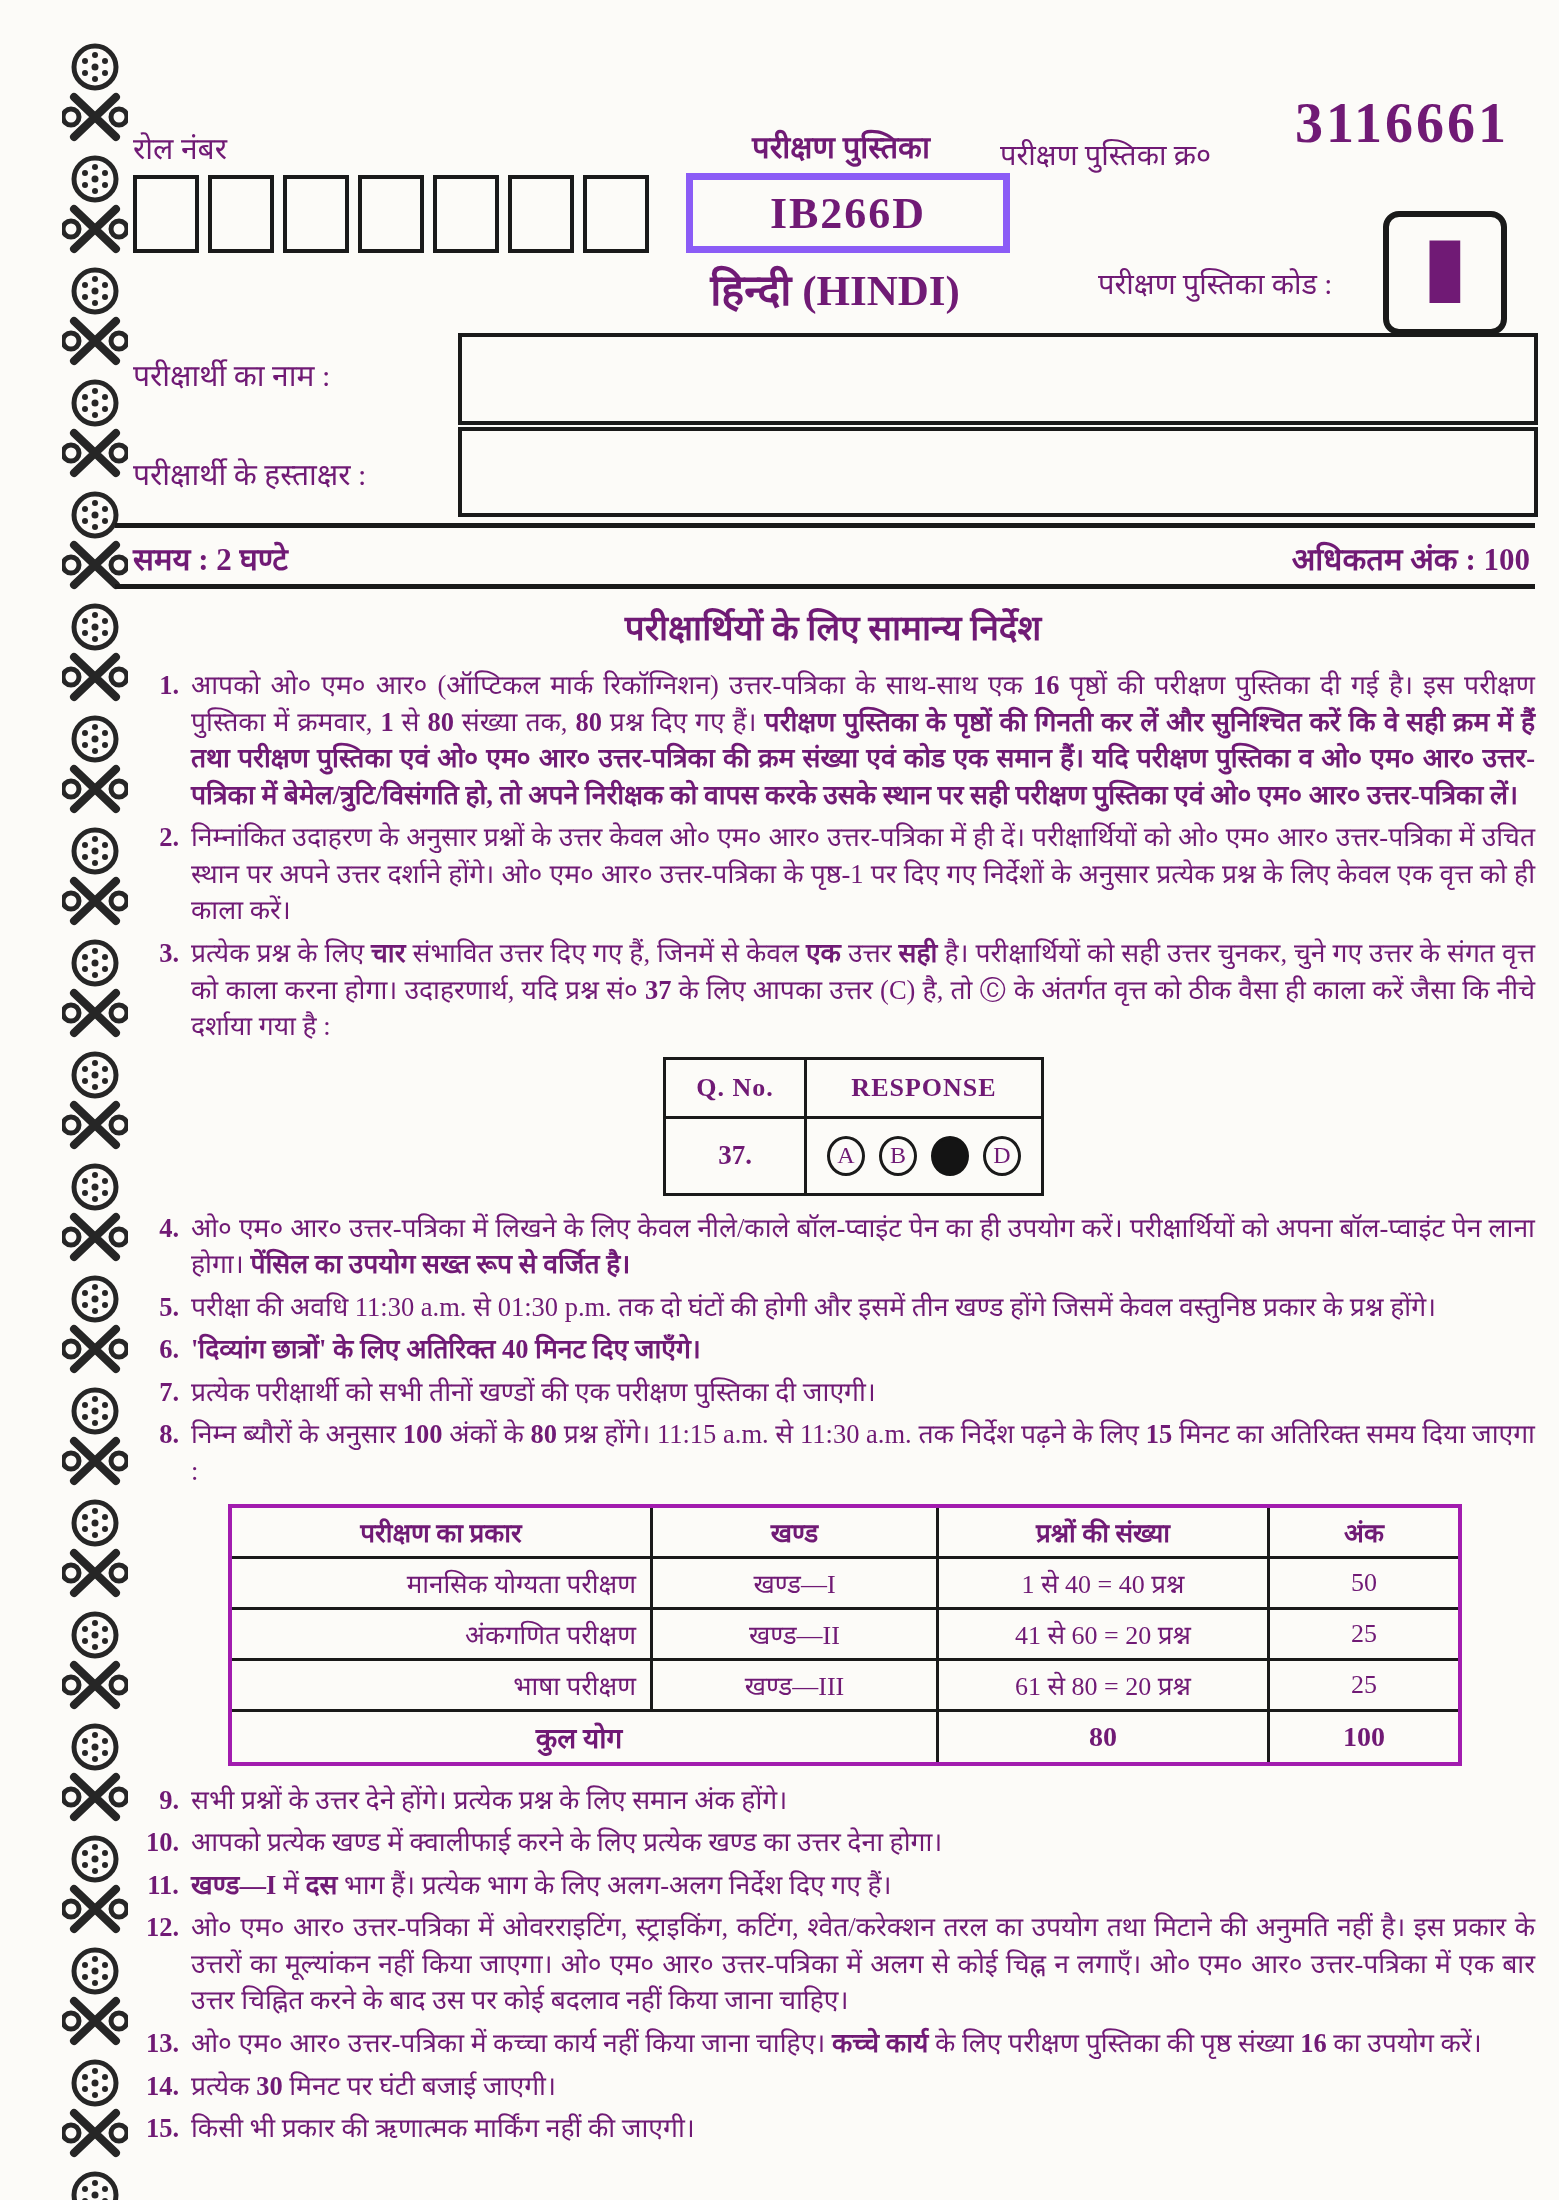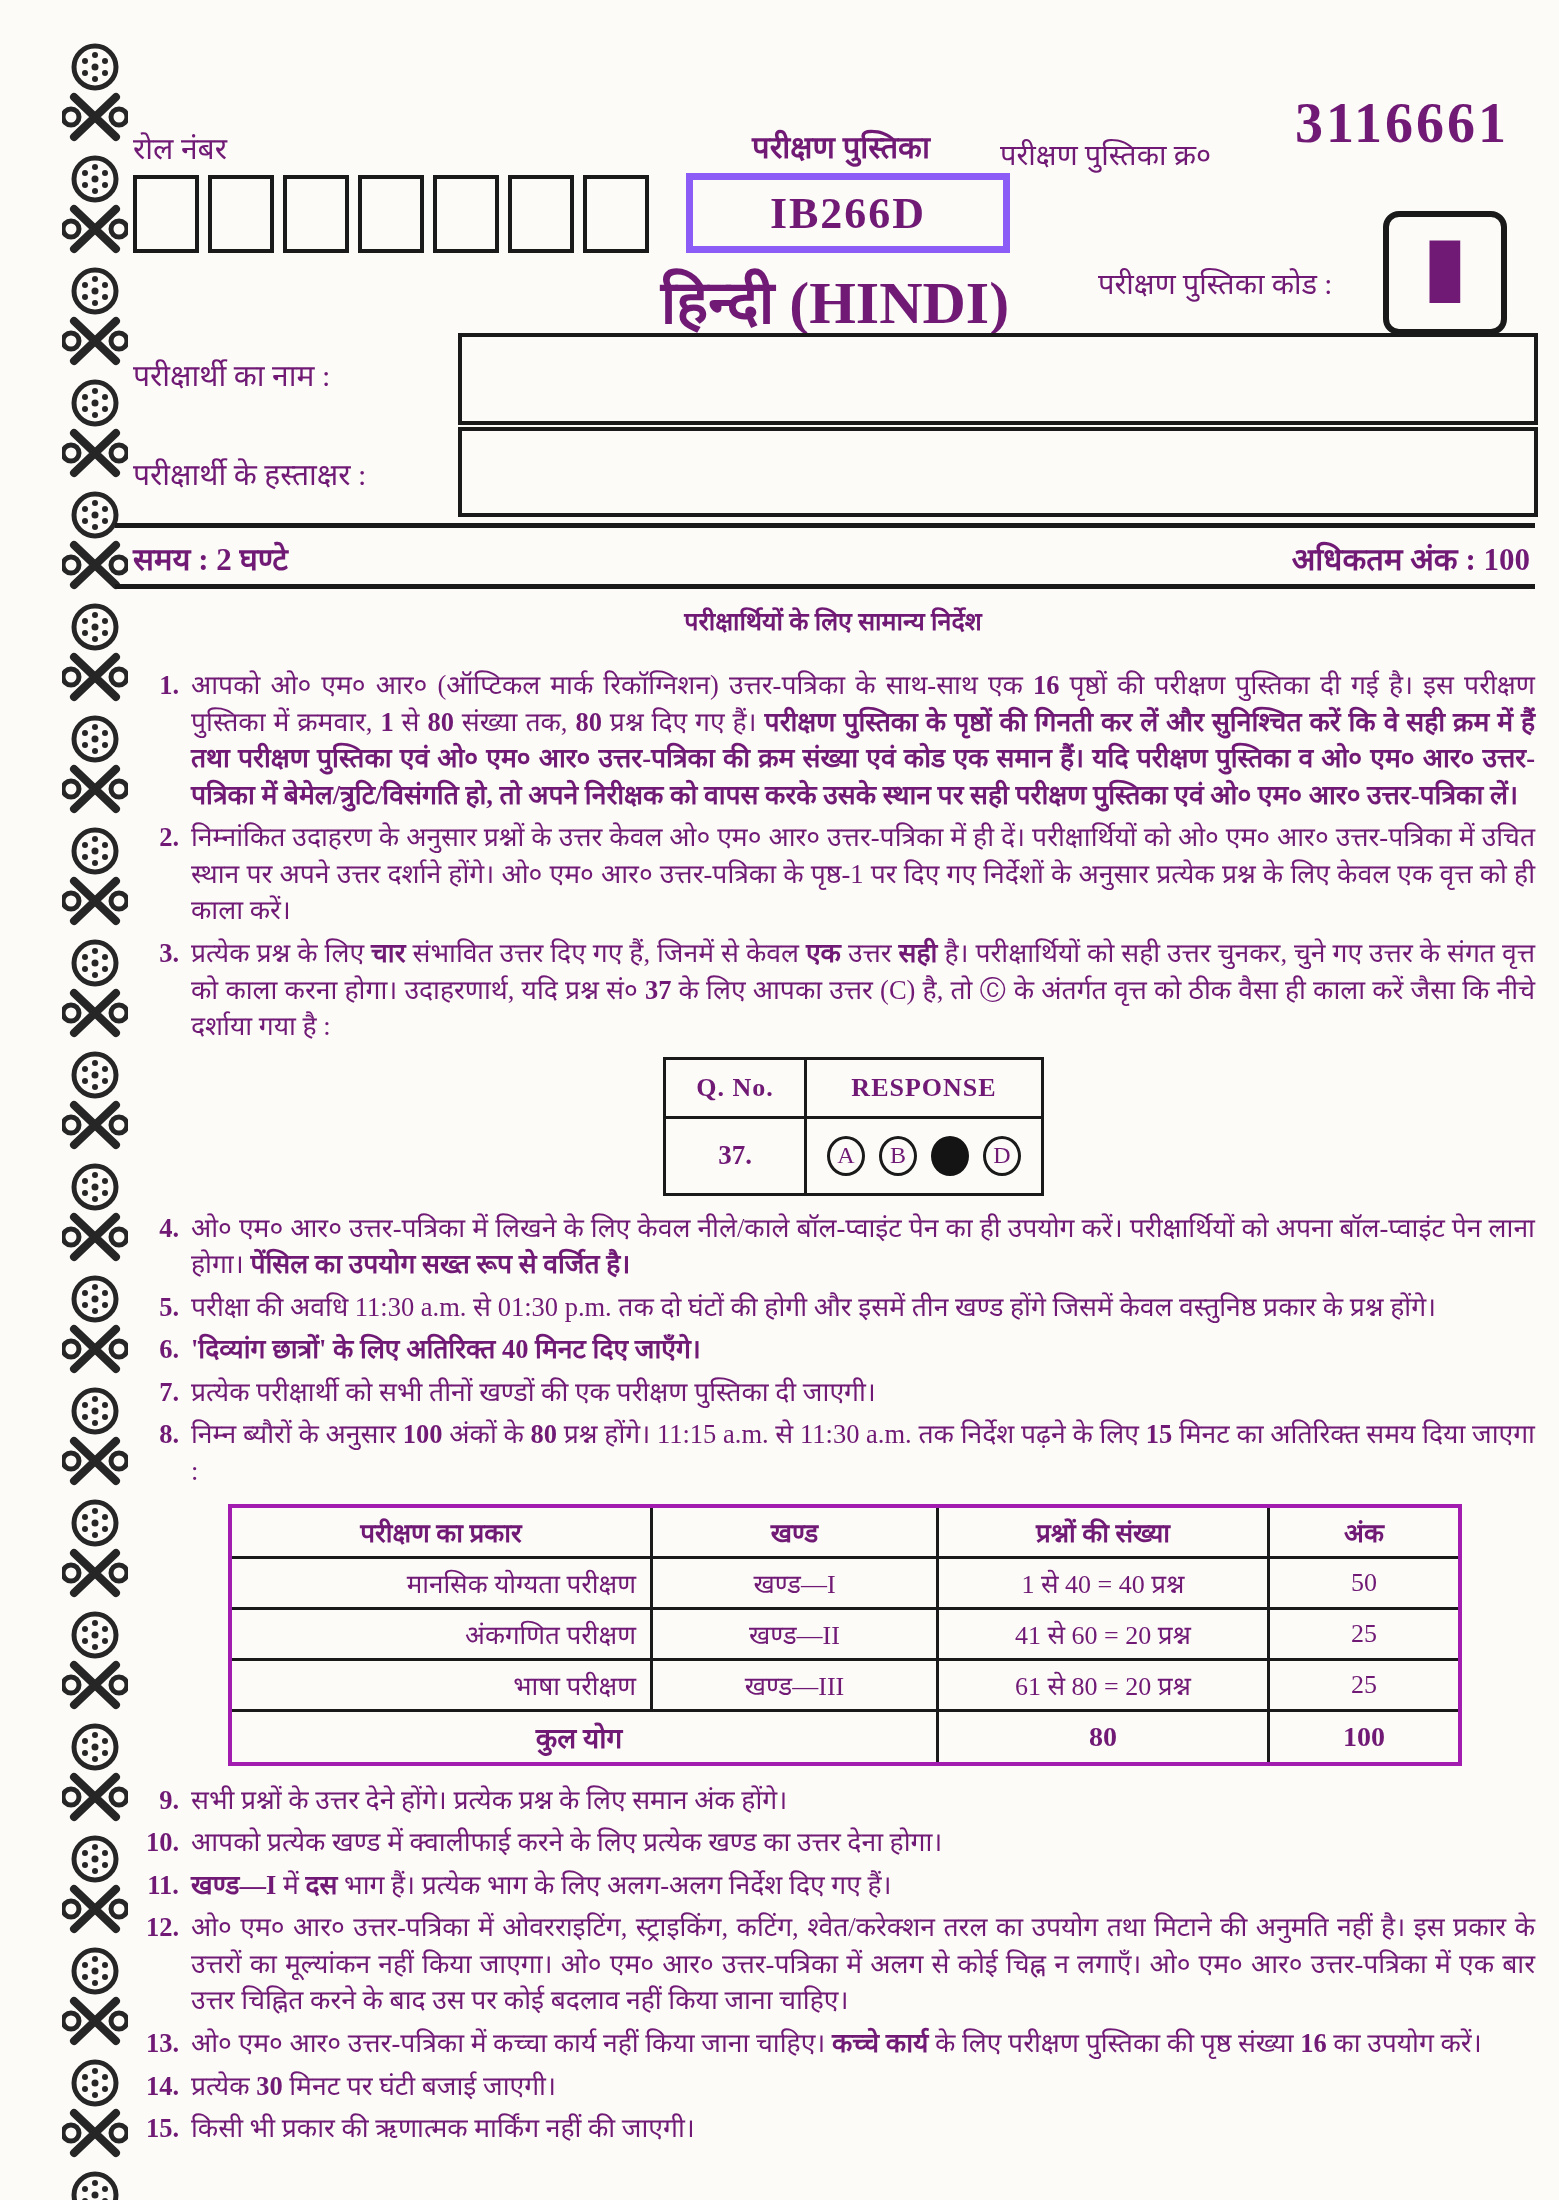--- a/index.html
+++ b/index.html
@@ -9,36 +9,36 @@
   .abs{position:absolute;}
   
   .roll-label{left:133px;top:88px;font-size:30px;}
   .roll-boxes{left:133px;top:136px;display:flex;gap:9px;}
   .roll-box{width:58px;height:70px;border:4px solid #1a1a1a;background:transparent;}
   .booklet-label{left:686px;top:86px;width:310px;text-align:center;font-weight:bold;font-size:31px;}
   .booklet-code-box{left:686px;top:134px;width:310px;height:66px;border:7px solid #8b5cf6;
         display:flex;align-items:center;justify-content:center;font-weight:bold;font-size:44px;letter-spacing:2px;}
   .booklet-no-label{left:1000px;top:95px;font-size:29px;}
   .booklet-no{left:1295px;top:52px;font-size:56px;font-weight:bold;letter-spacing:3px;}
-  .subject-title{left:640px;top:220px;width:390px;text-align:center;font-size:60px;font-weight:bold;font-family:Liberation Serif, serif;}
+  .subject-title{left:640px;top:220px;width:390px;text-align:center;font-size:43px;font-weight:bold;font-family:Liberation Serif, serif;}
   .code-label{left:1098px;top:224px;font-size:29px;}
   .series-box{left:1383px;top:172px;width:112px;height:112px;border:6px solid #1a1a1a;border-radius:16px;
         display:flex;align-items:center;justify-content:center;overflow:hidden;}
   .series-letter{font-family:"DejaVu Sans","Liberation Sans",sans-serif;font-weight:bold;font-size:86px;
         transform:scaleX(1.9);line-height:1;}
   .name-label{left:133px;top:315px;font-size:30px;}
   .name-box{left:458px;top:294px;width:1072px;height:84px;border:4px solid #1a1a1a;}
   .sig-label{left:133px;top:414px;font-size:30px;}
   .sig-box{left:458px;top:388px;width:1072px;height:82px;border:4px solid #1a1a1a;}
   .rule{left:115px;width:1420px;height:5px;background:#1a1a1a;}
   .rule1{top:484px;}
   .rule2{top:545px;}
   .time-label{left:133px;top:498px;font-size:31px;font-weight:bold;}
   .marks-label{right:29px;top:498px;font-size:31px;font-weight:bold;}
-  .inst-heading{left:133px;top:564px;width:1400px;text-align:center;font-size:25px;font-weight:bold;}
+  .inst-heading{left:133px;top:564px;width:1400px;text-align:center;font-size:35px;font-weight:bold;}
   
   .inst-flow{left:133px;top:628px;width:1402px;}
   .inst-item{display:flex;margin-bottom:6px;font-size:26.5px;line-height:1.38;}
   .inst-item .no{flex:0 0 58px;text-align:right;padding-right:12px;font-weight:bold;box-sizing:border-box;}
   .inst-item .txt{flex:1;text-align:justify;}
   .b{font-weight:bold;}
   
   .resp-table{margin:12px 0 14px 530px;border-collapse:collapse;}
   .resp-table td{border:3px solid #1a1a1a;text-align:center;padding:13px 14px;}
   .resp-table .hdr{font-weight:bold;font-size:26px;letter-spacing:1px;}

